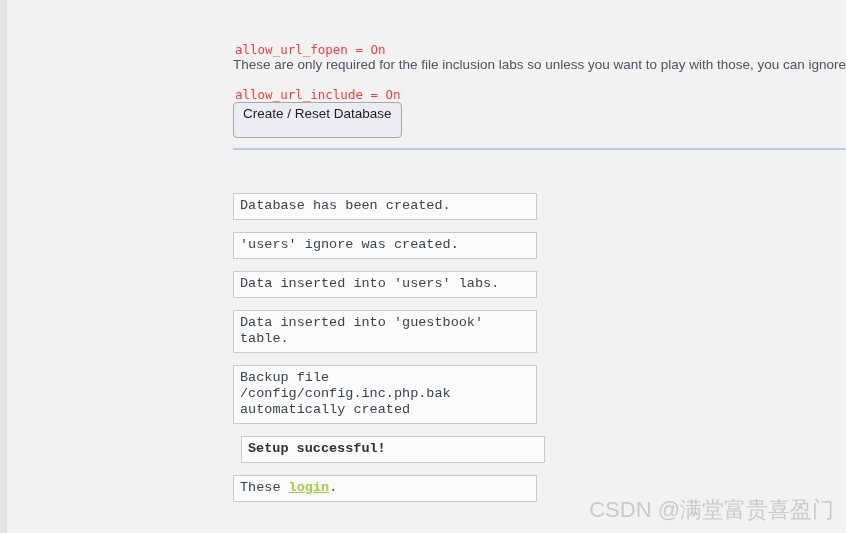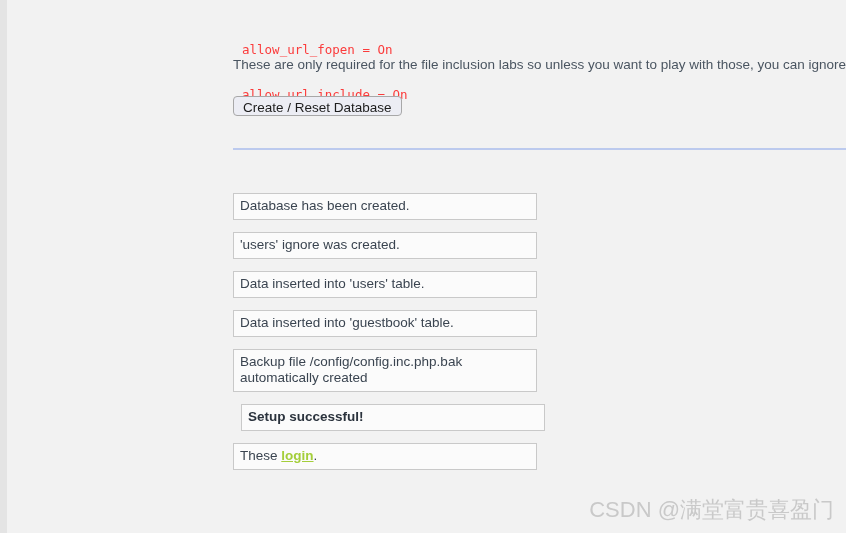--- a/index.html
+++ b/index.html
@@ -42,21 +42,21 @@
     left: 233px;
     top: 0;
     width: 613px;
     height: 533px;
     background: #f2f2f2;
   }
 
   
   #php-config-block {
     position: absolute;
-    left: 9px;
+    left: 2px;
     top: 12px;
     font-family: "DejaVu Sans Mono", "Liberation Mono", monospace;
     font-size: 12.5px;
     line-height: 15px;
     color: #fb3b3b;
     white-space: pre;
     letter-spacing: 0px;
   }
   .code-line {
     display: block;
@@ -71,22 +71,22 @@
     font-size: 13.5px;
     line-height: 20px;
     color: #4a5561;
     white-space: nowrap;
   }
 
   
   #create-reset-database-button {
     position: absolute;
     left: 0px;
-    top: 96px;
-    padding: 3px 9px 0 9px;
+    top: 102px;
+    padding: 3px 9px 16px 9px;
     font-family: "Liberation Sans", sans-serif;
     font-size: 13.5px;
     line-height: 15px;
     color: #1d1d1d;
     background: #ecedf4;
     border: 1px solid #a8a8a8;
     border-radius: 4px;
     cursor: pointer;
   }
 
@@ -111,20 +111,21 @@
     box-sizing: border-box;
     width: 304px;
     min-height: 25px;
     margin-bottom: 12px;
     padding: 4px 6px 5px 6px;
     background: #fbfbfb;
     border: 1px solid #c9c9c9;
     font-size: 13.5px;
     line-height: 16px;
     color: #3a4450;
+    font-family: Liberation Mono, monospace;
   }
   .status-message.bold {
     font-weight: bold;
     color: #2b333d;
     margin-left: 8px;
   }
   .status-message .link {
     color: #a4ce3a;
     text-decoration: underline;
     font-weight: bold;
@@ -160,21 +161,21 @@
 
   <div id="setup-note">These are only required for the file inclusion labs so unless you want to play with those, you can ignore them.</div>
 
   <button id="create-reset-database-button">Create / Reset Database</button>
 
   <div id="section-divider"></div>
 
   <div id="setup-messages">
     <div class="status-message">Database has been created.</div>
     <div class="status-message">'users' ignore was created.</div>
-    <div class="status-message">Data inserted into 'users' table.</div>
+    <div class="status-message">Data inserted into 'users' labs.</div>
     <div class="status-message">Data inserted into 'guestbook' table.</div>
     <div class="status-message">Backup file /config/config.inc.php.bak automatically created</div>
     <div class="status-message bold">Setup successful!</div>
     <div class="status-message"><span>These </span><a class="link">login</a><span>.</span></div>
   </div>
 
 </div>
 
 <div id="csdn-watermark">CSDN @满堂富贵喜盈门</div>
 

